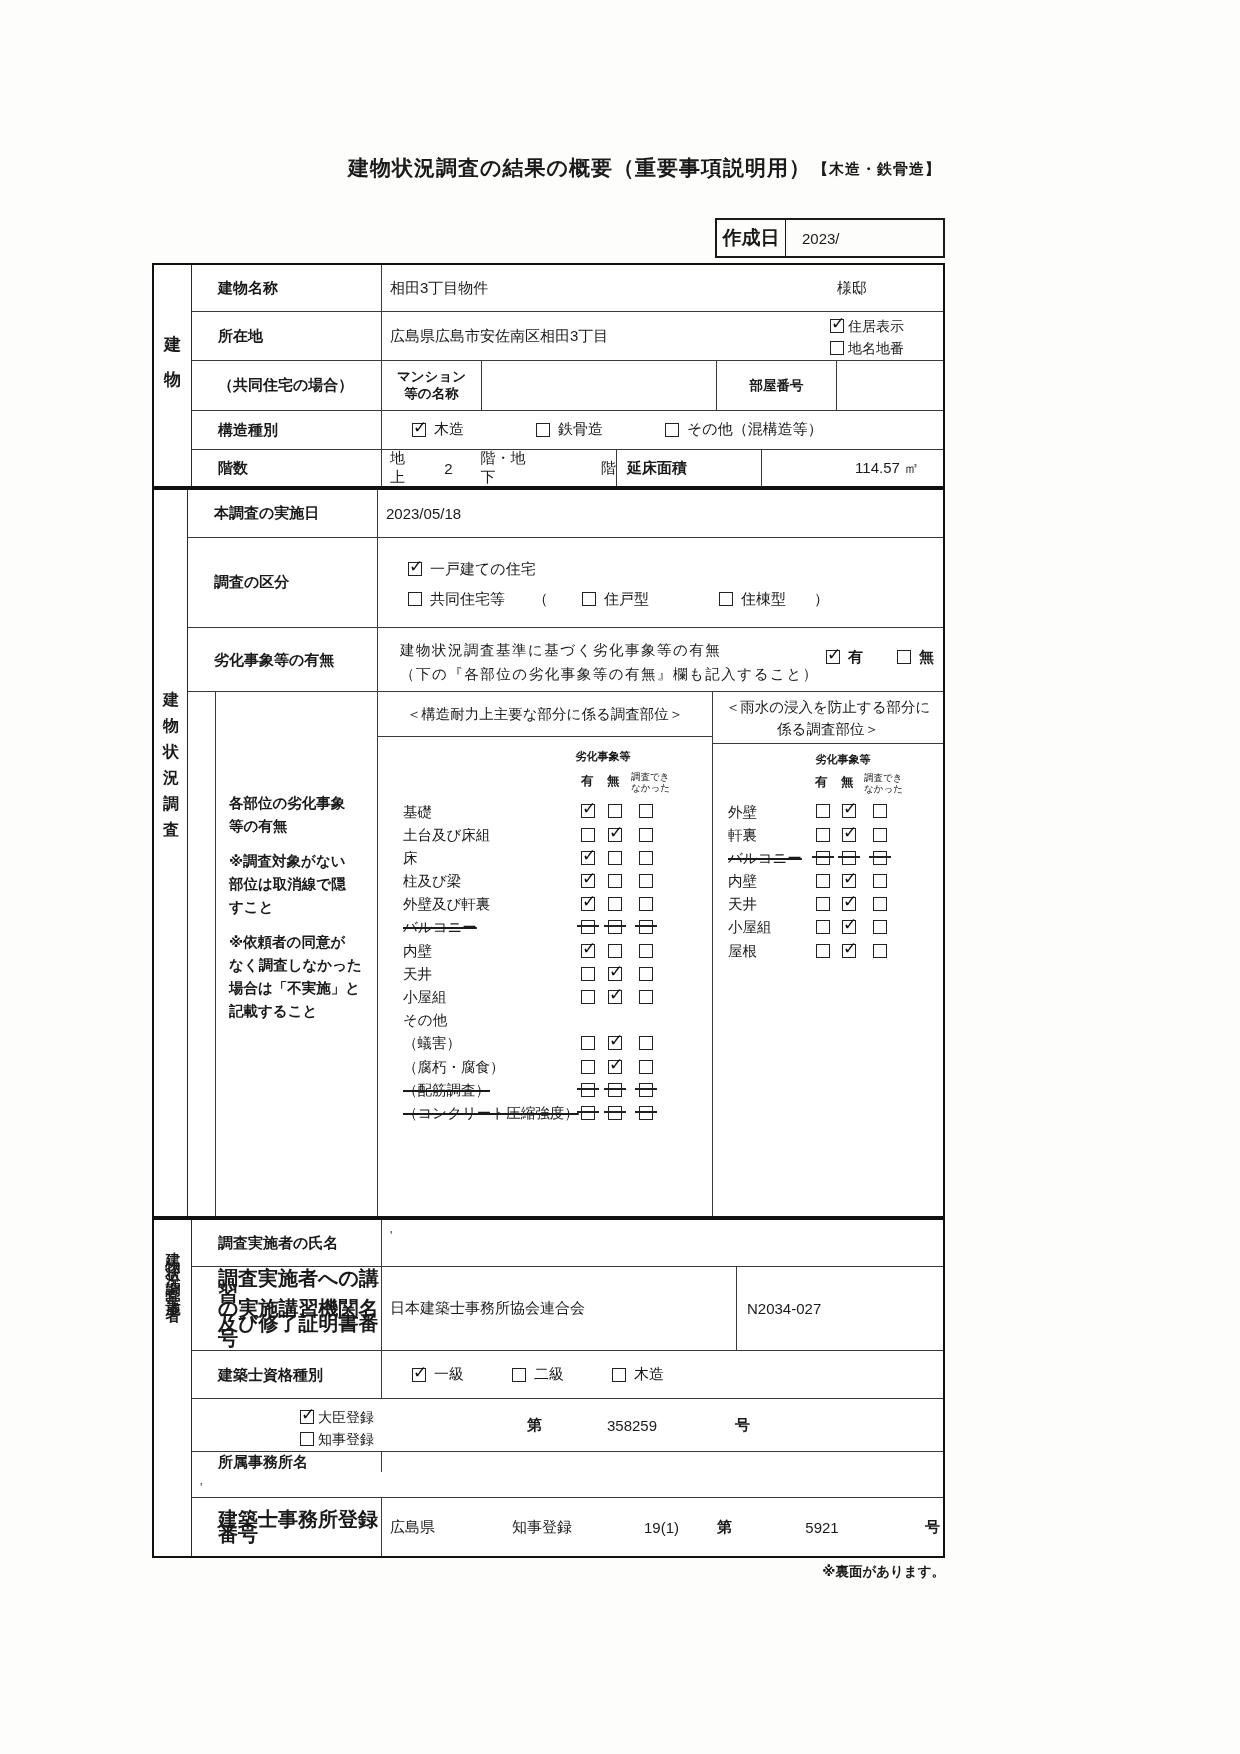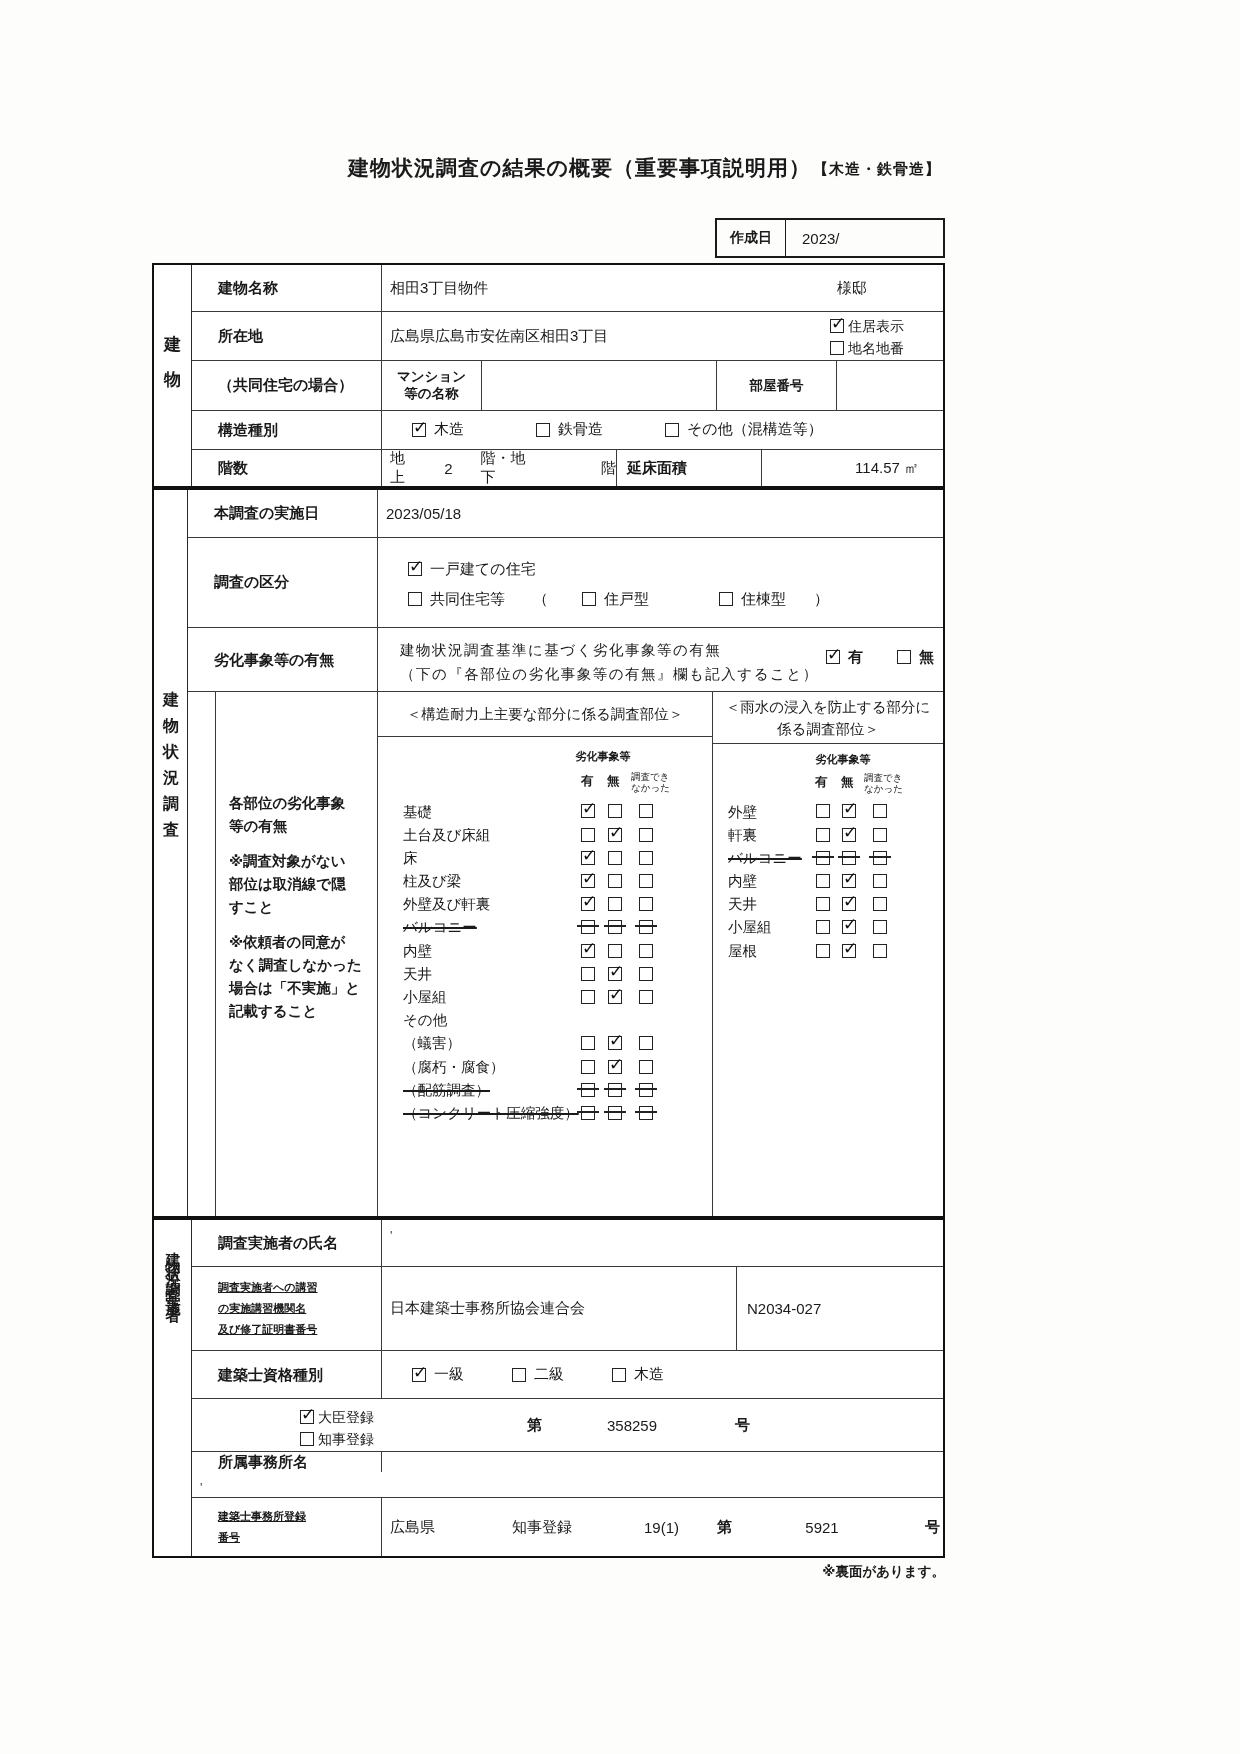--- a/index.html
+++ b/index.html
@@ -8,21 +8,21 @@
   .b{font-weight:bold;}
 
   
   .doc-title{position:absolute;left:348px;top:154px;font-size:21px;font-weight:bold;letter-spacing:1px;}
   .doc-tag{position:absolute;left:813px;top:160px;font-size:15px;font-weight:bold;letter-spacing:1px;}
 
   
   .created{position:absolute;left:715px;top:218px;width:230px;height:40px;border:2px solid #1a1a1a;
            display:flex;box-sizing:border-box;}
   .created .cl{width:68px;border-right:1.5px solid #1a1a1a;display:flex;align-items:center;justify-content:center;
-               font-size:14px;font-weight:bold;font-family:Liberation Mono, monospace;}
+               font-size:19px;font-weight:bold;font-family:Liberation Mono, monospace;}
   .created .cv{flex:1;display:flex;align-items:center;padding-left:16px;font-size:15px;}
 
   
   .tbl{position:absolute;left:152px;width:793px;border:2px solid #111;box-sizing:border-box;display:flex;background:#fff;}
   .strip{width:38px;border-right:1.5px solid #2a2a2a;display:flex;justify-content:center;box-sizing:border-box;}
   .vlabel{writing-mode:vertical-rl;text-orientation:upright;font-weight:bold;}
   .rows{flex:1;display:flex;flex-direction:column;}
   .row{display:flex;box-sizing:border-box;}
   .row + .row{border-top:1.5px solid #3a3a3a;}
   .lab{width:190px;border-right:1.5px solid #3a3a3a;box-sizing:border-box;
@@ -85,21 +85,21 @@
   .item-label{padding-left:25px;font-size:14.5px;}
   .sub-right .item-label{padding-left:15px;}
   .boxes{position:absolute;top:4px;left:0;right:0;height:14px;}
   .boxes .cb{position:absolute;}
   .sub-left .b1{left:203px;} .sub-left .b2{left:230px;} .sub-left .b3{left:261px;}
   .sub-right .b1{left:103px;} .sub-right .b2{left:129px;} .sub-right .b3{left:160px;}
 
   
   .r-sname{height:47px;} .r-train{height:85px;} .r-lic{height:48px;} .r-reg{height:54px;}
   .r-office{height:46px;flex-direction:column;} .r-oreg{height:60px;}
-  .lab-multi{line-height:21px;font-size:11px;white-space:pre-line;text-decoration:underline;}
+  .lab-multi{line-height:15px;font-size:20px;white-space:pre-line;}
   .traincells{display:flex;height:100%;}
   .tc1{width:355px;border-right:1.5px solid #3a3a3a;display:flex;align-items:center;padding-left:8px;box-sizing:border-box;}
   .tc2{flex:1;display:flex;align-items:center;padding-left:10px;}
   .licopts{display:flex;align-items:center;height:100%;padding-left:30px;}
   .regstack{position:absolute;left:108px;top:7px;font-size:14px;line-height:22px;}
   .regno-p{position:absolute;left:335px;top:50%;transform:translateY(-50%);font-weight:bold;}
   .regno-n{position:absolute;left:390px;width:100px;text-align:center;top:50%;transform:translateY(-50%);}
   .regno-s{position:absolute;left:543px;top:50%;transform:translateY(-50%);font-weight:bold;}
   .oreg-pref{position:absolute;left:8px;top:50%;transform:translateY(-50%);}
   .oreg-type{position:absolute;left:130px;top:50%;transform:translateY(-50%);}

